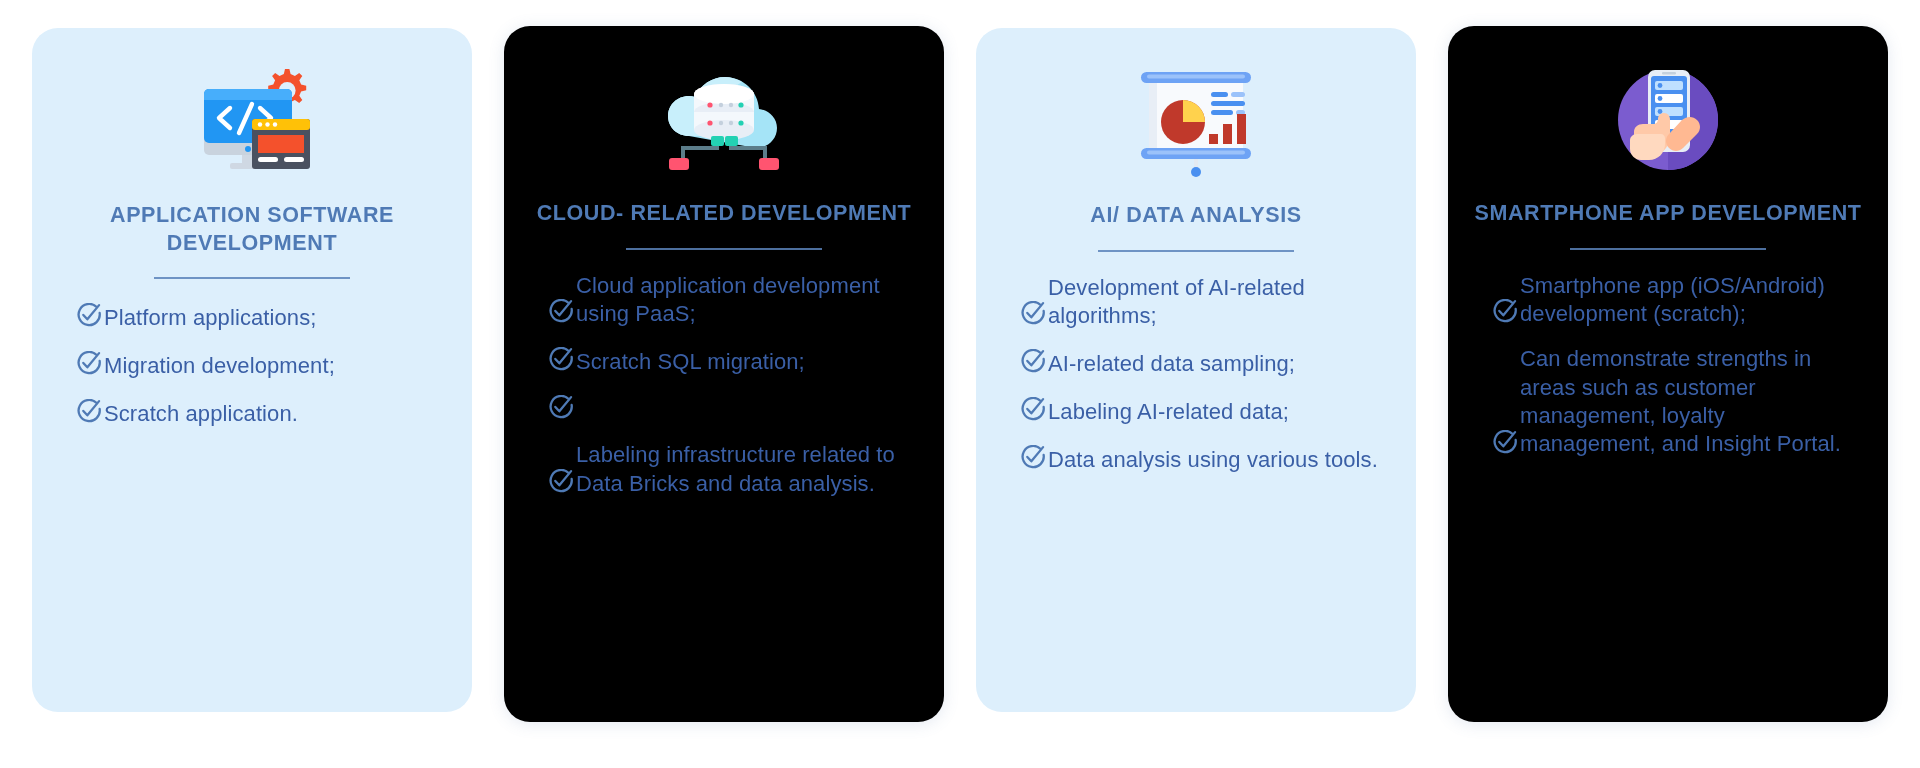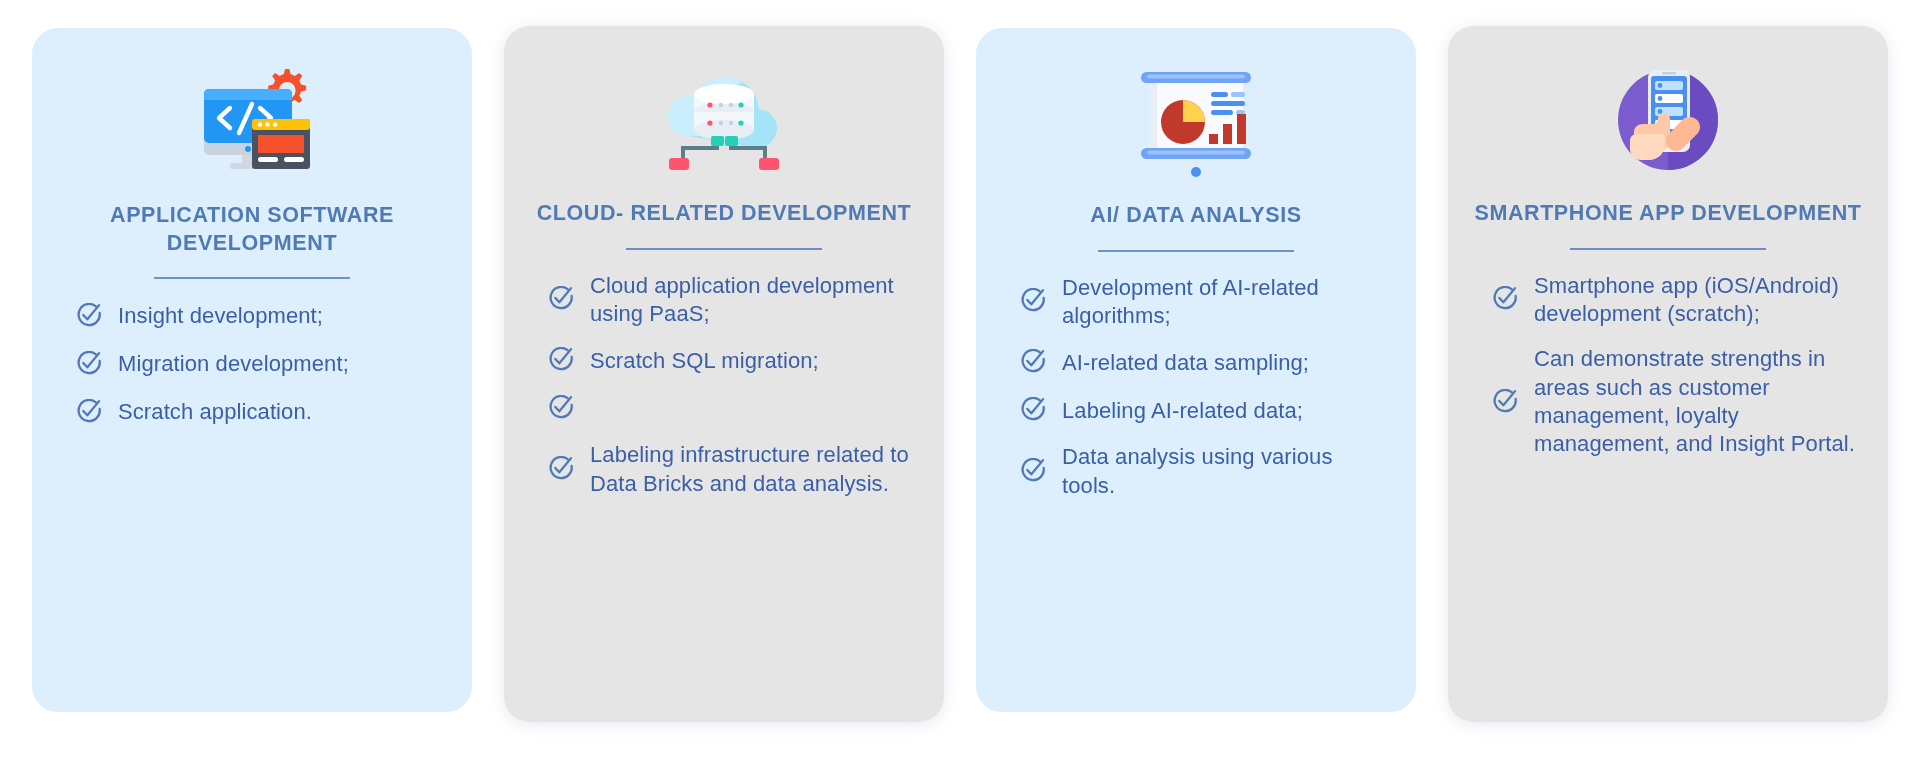--- a/index.html
+++ b/index.html
@@ -20,21 +20,21 @@
   .card {
     width: 440px;
     border-radius: 26px;
     padding: 26px 26px 24px 26px;
     display: flex;
     flex-direction: column;
     align-items: center;
     position: relative;
   }
   .card.tint   { background: #ddeffc; }
-  .card.plain  { background: #e5e5e5; box-shadow: 0 2px 16px rgba(90,120,170,0.16); }
+  .card.plain  { background: #000000; box-shadow: 0 2px 16px rgba(90,120,170,0.16); }
   .card.plain.short { margin-top: 14px; margin-bottom: 26px; }
   .card.tint.short  { margin-top: 16px; margin-bottom: 36px; }
 
   .icon-wrap {
     height: 126px;
     display: flex;
     align-items: center;
     justify-content: center;
     margin-top: 6px;
   }
@@ -58,22 +58,22 @@
   .bullets {
     width: 100%;
     display: flex;
     flex-direction: column;
     gap: 17px;
     padding-left: 18px;
     padding-right: 6px;
   }
   .bullet {
     display: flex;
-    align-items: center;
-    gap: 17px;
+    align-items: flex-end;
+    gap: 3px;
   }
   .check { flex: 0 0 auto; margin-top: 2px; }
   .bullet-text {
     color: #3a5fa6;
     font-size: 22px;
     line-height: 1.29;
     letter-spacing: .1px;
   }
 
   
@@ -120,21 +120,21 @@
     <div class="card-title">APPLICATION SOFTWARE DEVELOPMENT</div>
     <div class="divider"></div>
     <div class="bullets">
       <div class="bullet">
         <span class="check">
           <svg width="25" height="25" viewBox="0 0 26 26">
               <path d="M21.5 4.2a11 11 0 1 0 3.1 6.2" fill="none" stroke="#4f7ab5" stroke-width="2.4" stroke-linecap="round"></path>
               <polyline points="7.6,12.4 11.8,17 24,2.2" fill="none" stroke="#4f7ab5" stroke-width="2.4" stroke-linecap="round" stroke-linejoin="round"></polyline>
             </svg>
         </span>
-        <span class="bullet-text">Insight development;</span>
+        <span class="bullet-text">Platform applications;</span>
       </div>
       <div class="bullet">
         <span class="check">
           <svg width="25" height="25" viewBox="0 0 26 26">
               <path d="M21.5 4.2a11 11 0 1 0 3.1 6.2" fill="none" stroke="#4f7ab5" stroke-width="2.4" stroke-linecap="round"></path>
               <polyline points="7.6,12.4 11.8,17 24,2.2" fill="none" stroke="#4f7ab5" stroke-width="2.4" stroke-linecap="round" stroke-linejoin="round"></polyline>
             </svg>
         </span>
         <span class="bullet-text">Migration development;</span>
       </div>

